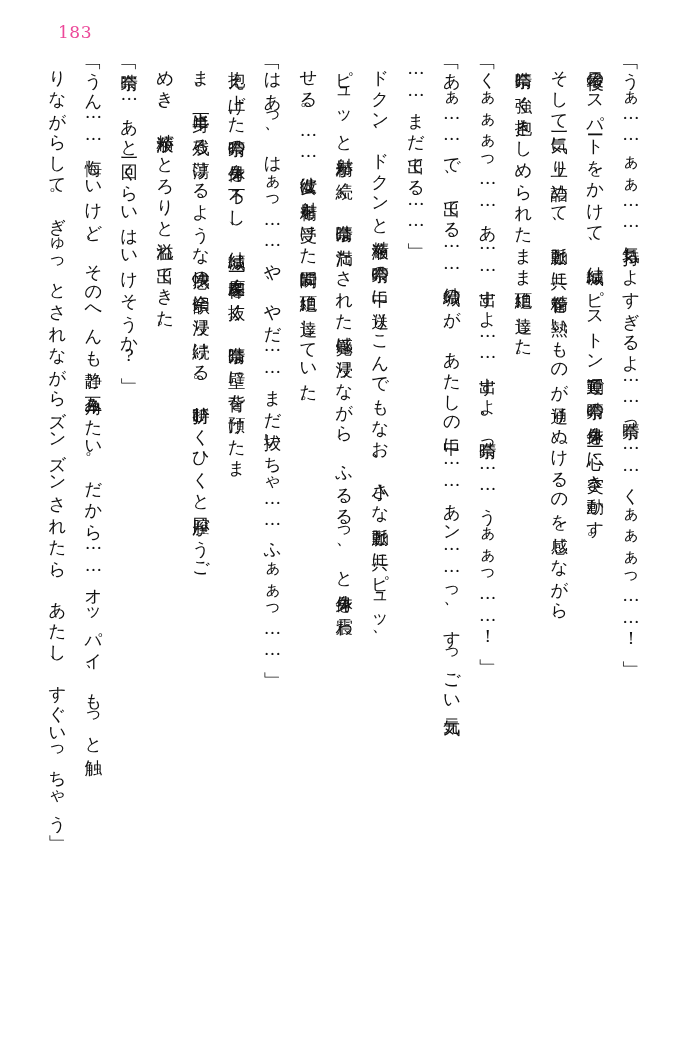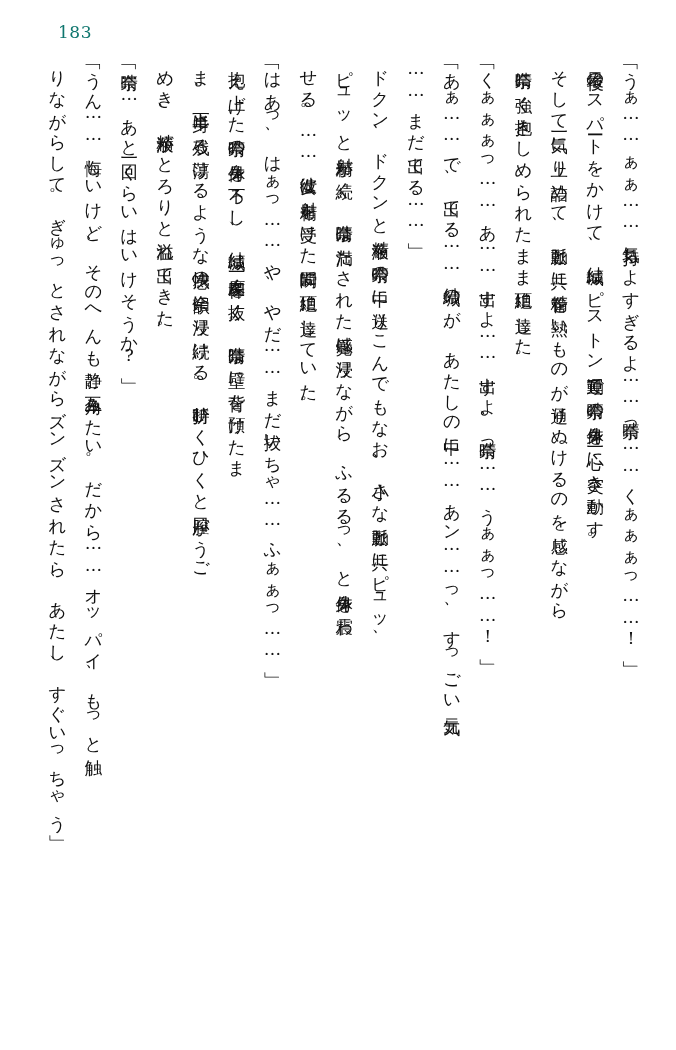--- a/index.html
+++ b/index.html
@@ -17,21 +17,21 @@
     background: #ffffff;
     overflow: hidden;
     box-sizing: border-box;
   }
   .page-number {
     position: absolute;
     top: 22px;
     left: 58px;
     font-size: 17px;
     font-family: "DejaVu Serif", "Liberation Serif", serif;
-    color: #0f766e;
+    color: #ec4899;
     letter-spacing: 0.5px;
   }
   .body-text {
     position: absolute;
     top: 58px;
     left: 28px;
     right: 28px;
     height: 950px;
     writing-mode: vertical-rl;
     text-orientation: upright;

